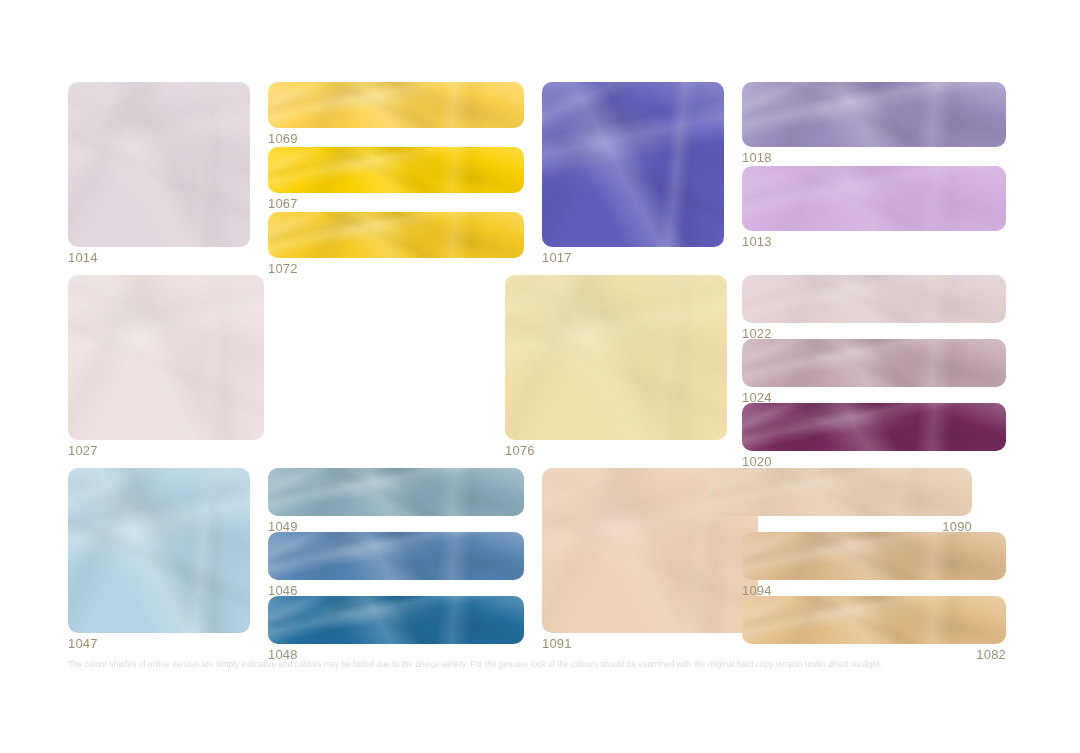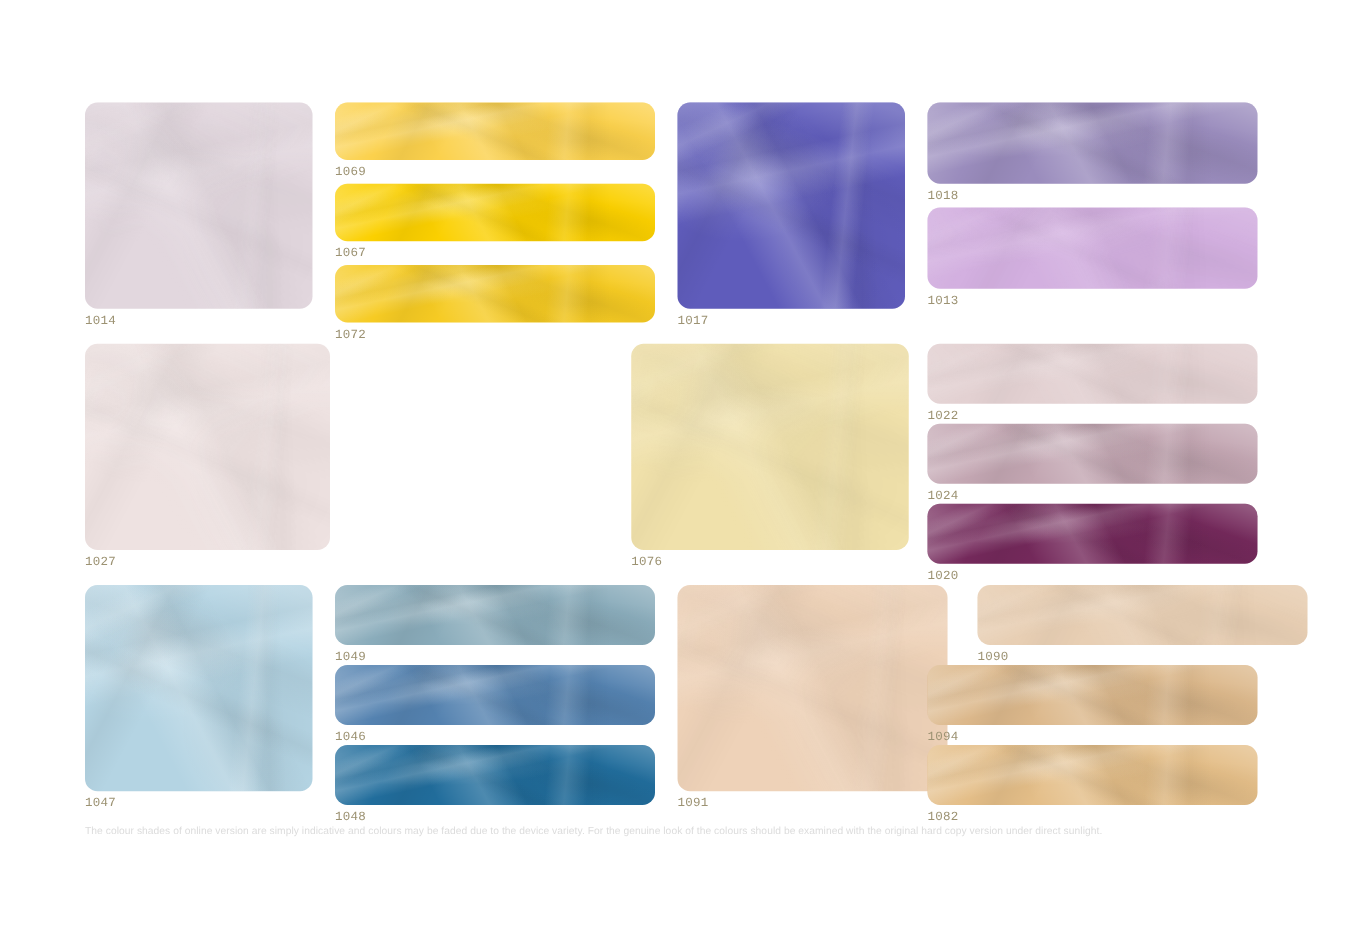--- a/index.html
+++ b/index.html
@@ -66,24 +66,24 @@
       linear-gradient(96deg,  rgba(255,255,255,0) 66%, rgba(255,255,255,.14) 72%, rgba(255,255,255,0) 79%),
       linear-gradient(268deg, rgba(0,0,0,0) 14%, rgba(0,0,0,.03) 21%, rgba(0,0,0,0) 28%);
     pointer-events: none;
   }
   
   .swatch.matte::before { opacity: .55; }
   .swatch.matte::after  { opacity: .45; }
 
   .code {
     margin-top: 4px;
-    font-size: 10px;
+    font-size: 13px;
     letter-spacing: .2px;
     color: #9c9272;
-    font-family: Liberation Mono, monospace;
+    font-family: Liberation Sans, sans-serif;
     line-height: 13px;
     white-space: nowrap;
   }
 
   .footer {
     position: absolute;
     left: 68px;
     top: 659px;
     width: 940px;
     font-size: 8.2px;
@@ -161,29 +161,29 @@
         <div class="code" style="color: rgb(156, 146, 114);">1046</div>
       </div>
       <div class="cell" style="left: 200px; top: 514px; width: 256px;">
         <div class="swatch" style="height: 48px; background-color: rgb(33, 109, 156);"></div>
         <div class="code" style="color: rgb(156, 146, 114);">1048</div>
       </div>
       <div class="cell" style="left: 474px; top: 386px; width: 216px;">
         <div class="swatch matte" style="height: 165px; background-color: rgb(238, 210, 184);"></div>
         <div class="code" style="color: rgb(156, 146, 114);">1091</div>
       </div>
-      <div class="cell" style="left: 714px; top: 386px; width: 264px;">
+      <div class="cell" style="left: 640px; top: 386px; width: 264px; text-align: right;">
         <div class="swatch matte" style="height: 48px; background-color: rgb(232, 207, 180);"></div>
         <div class="code" style="color: rgb(156, 146, 114);">1090</div>
       </div>
       <div class="cell" style="left: 674px; top: 450px; width: 264px;">
         <div class="swatch" style="height: 48px; background-color: rgb(220, 184, 139);"></div>
         <div class="code" style="color: rgb(156, 146, 114);">1094</div>
       </div>
-      <div class="cell" style="left: 674px; top: 514px; width: 264px;">
+      <div class="cell" style="left: 674px; top: 514px; width: 264px; text-align: right;">
         <div class="swatch" style="height: 48px; background-color: rgb(228, 190, 136);"></div>
         <div class="code" style="color: rgb(156, 146, 114);">1082</div>
       </div>
     </div>
 
   <div class="footer">The colour shades of online version are simply indicative and colours may be faded due to the device variety. For the genuine look of the colours should be examined with the original hard copy version under direct sunlight.</div>
 
 </div>
 
 </body></html>

